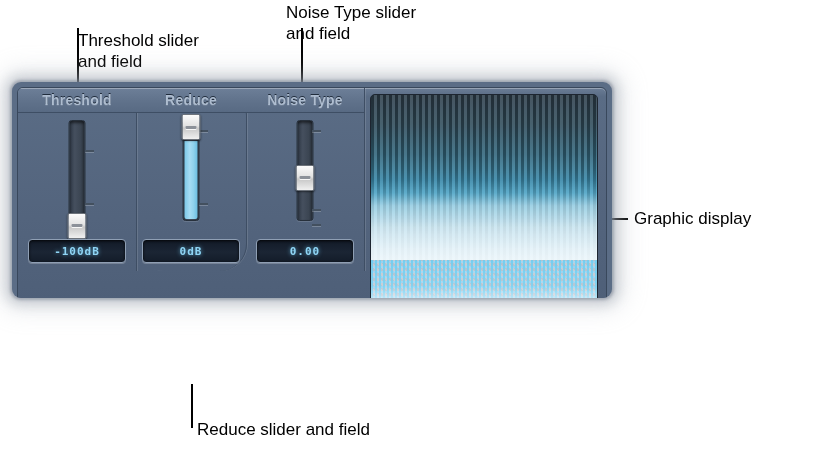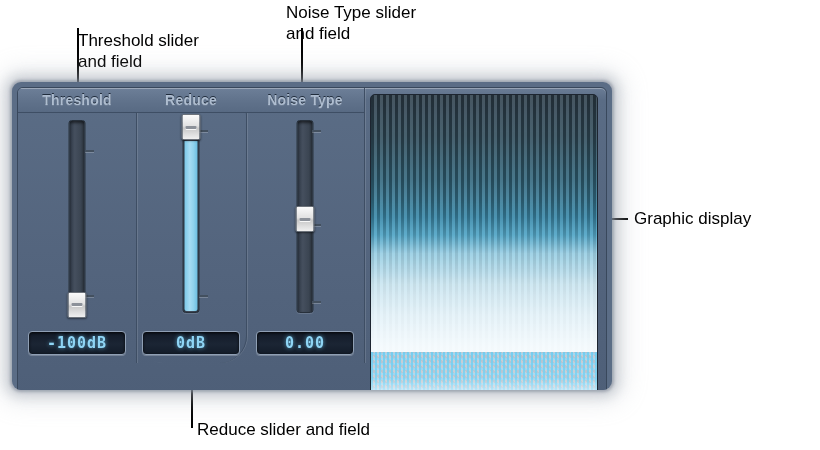--- a/index.html
+++ b/index.html
@@ -11,21 +11,21 @@
 
   
   .annot{
     position:absolute;color:#000;font-size:17px;line-height:21px;
     font-family:"Liberation Sans", sans-serif;white-space:pre-line;
   }
   .leader{position:absolute;background:#000;}
 
   
   #plugin-window{
-    position:absolute;left:12px;top:82px;width:600px;height:308px;
+    position:absolute;left:12px;top:82px;width:600px;height:216px;
     border-radius:9px;
     background:#5b6d86;
     box-shadow:
       0 0 3px 2px rgba(120,130,145,.55),
       0 0 12px 7px rgba(150,158,170,.40),
       0 0 22px 14px rgba(180,186,195,.25);
     overflow:hidden;
   }
   #plugin-inner{
     position:absolute;left:5px;top:5px;right:5px;bottom:-6px;
@@ -85,21 +85,21 @@
   
   .field{
     position:absolute;left:50%;transform:translateX(-50%);bottom:8px;
     width:96px;height:22px;border-radius:4px;
     background:linear-gradient(180deg,#121a27 0%,#1b2534 55%,#131c29 100%);
     border:1px solid #8f9fb4;
     box-shadow:inset 0 1px 3px rgba(0,0,0,.85), 0 1px 0 rgba(255,255,255,.22);
     display:flex;align-items:center;justify-content:center;
   }
   .field-val{
-    color:#8fd5f5;font-size:15px;font-weight:bold;letter-spacing:1px;
+    color:#8fd5f5;font-size:11px;font-weight:bold;letter-spacing:1px;
     font-family:"DejaVu Sans Mono", monospace;
     text-shadow:0 0 4px rgba(110,200,240,.75);
   }
 
   
   #graphic-display{
     position:absolute;left:352px;top:6px;right:8px;bottom:-6px;
     border-radius:5px;overflow:hidden;
     border:1px solid #1d2530;
     box-shadow:inset 0 2px 4px rgba(0,0,0,.7);

